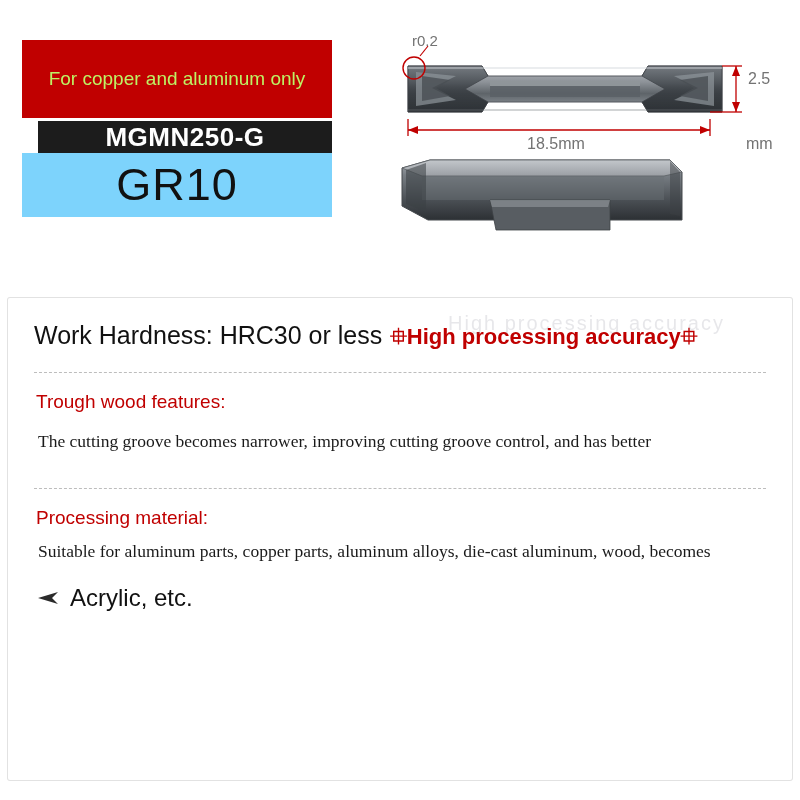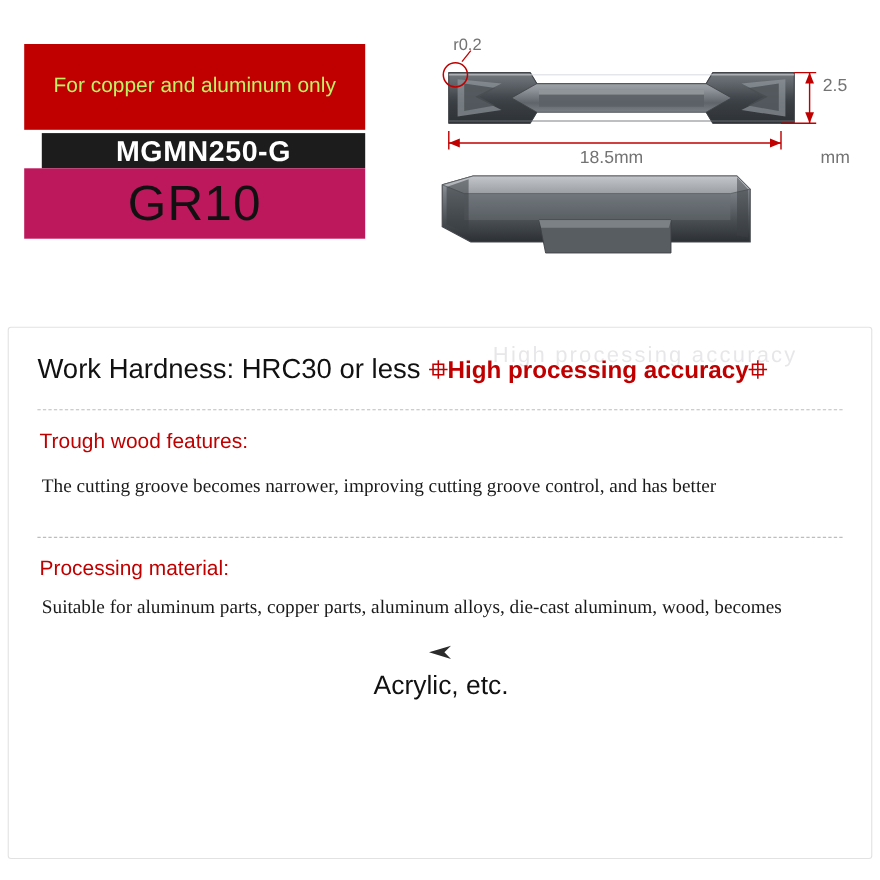--- a/index.html
+++ b/index.html
@@ -46,21 +46,21 @@
     margin-top: 3px;
     display: flex;
     align-items: center;
     justify-content: center;
     font-size: 26px;
     font-weight: 600;
     letter-spacing: 0.5px;
     margin-left: 16px;
   }
   .label-grade {
-    background: #be185d;
+    background: #7dd3fc;
     color: #111111;
     height: 64px;
     display: flex;
     align-items: center;
     justify-content: center;
     font-size: 45px;
     font-weight: 400;
     letter-spacing: 1px;
   }
 
@@ -132,21 +132,20 @@
     padding: 8px 0 10px 4px;
     white-space: nowrap;
     font-family: Liberation Serif, serif;
   }
   .body-line.tight { padding-top: 2px; }
   .acrylic-row {
     display: flex;
     align-items: center;
     gap: 8px;
     padding: 12px 0 0 2px;
-    flex-direction: column;
   }
   .acrylic-text {
     font-size: 24px;
     color: #111111;
   }
   .cursor-icon {
     width: 26px;
     height: 18px;
     flex: 0 0 auto;
   }

